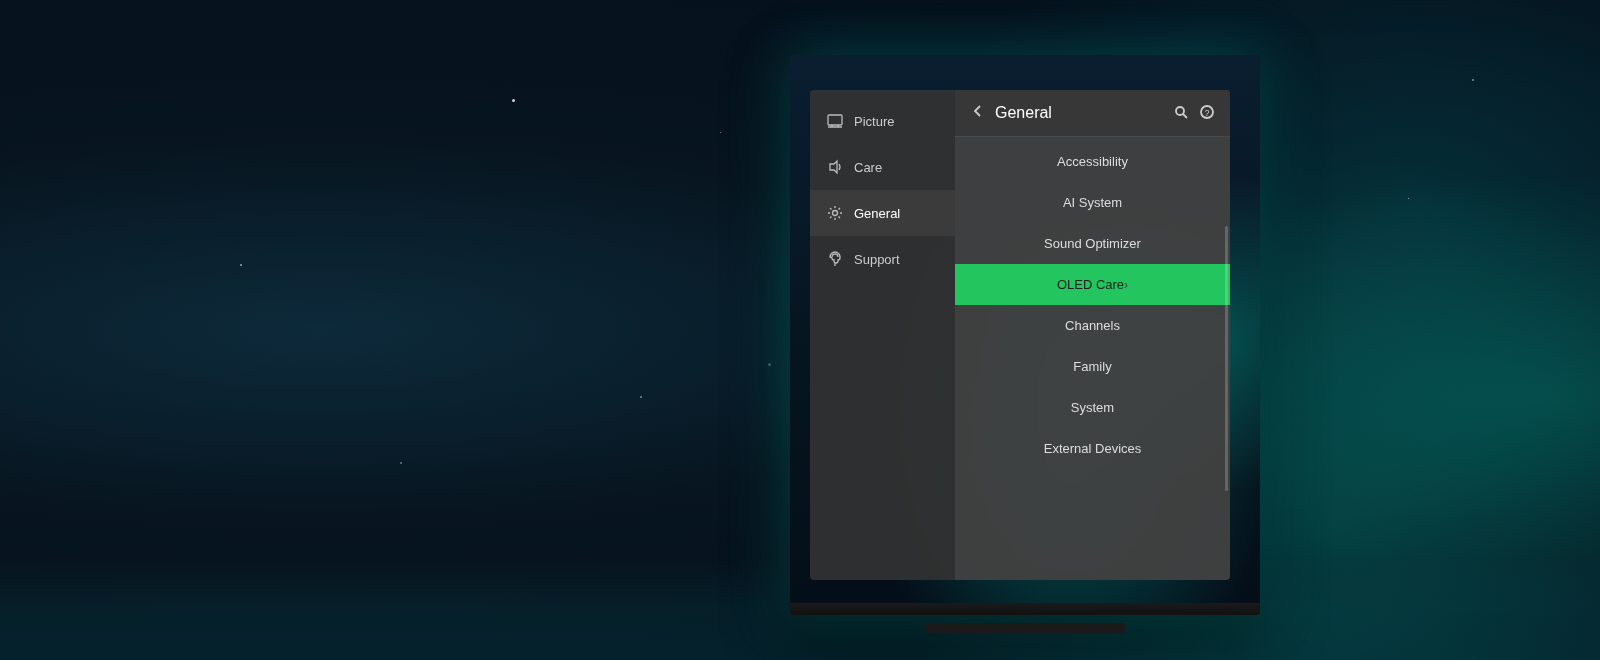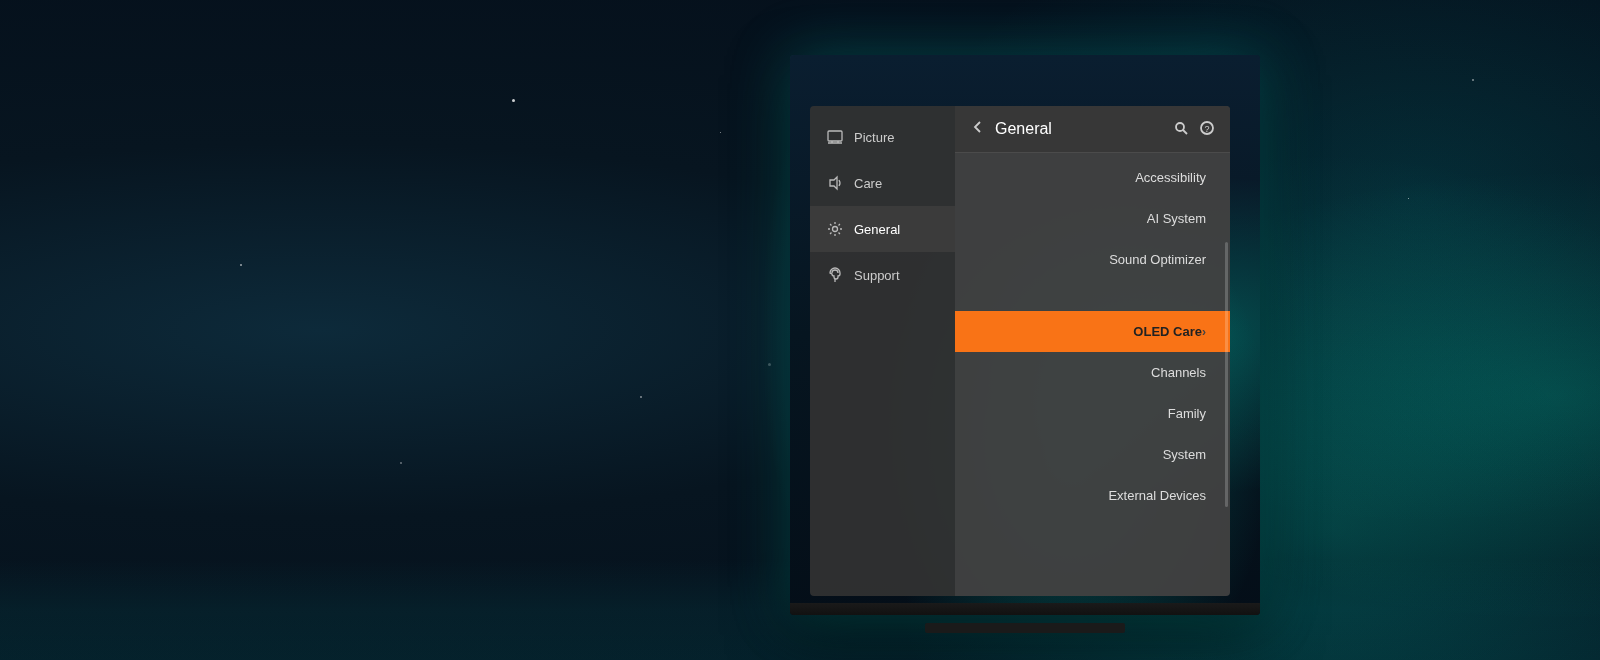--- a/index.html
+++ b/index.html
@@ -96,21 +96,21 @@
       bottom: 0;
       left: 0;
       right: 0;
       height: 12px;
       background: linear-gradient(180deg, #1a1a1a 0%, #111 100%);
     }
 
     
     .menu-overlay {
       position: absolute;
-      top: 51px;
+      top: 35px;
       left: 20px;
       width: 420px;
       height: 490px;
       display: flex;
       z-index: 20;
     }
 
     
     .sidebar {
       width: 145px;
@@ -215,33 +215,32 @@
       background: transparent;
     }
     .menu-list::-webkit-scrollbar-thumb {
       background: rgba(255,255,255,0.3);
       border-radius: 2px;
     }
 
     .menu-item {
       display: flex;
       align-items: center;
-      justify-content: flex-end;
-      padding: 13px 24px;
+      justify-content: center;
+      padding: 13px 16px;
       color: #ddd;
       font-size: 13px;
       cursor: pointer;
       transition: background 0.1s;
     }
 
     .menu-item.selected {
-      background: #f97316;
+      background: #22c55e;
       color: #222;
-      font-weight: 700;
-      margin-top: 31px;
+      font-weight: 400;
     }
 
     .menu-item.selected .chevron-icon {
       color: #444;
     }
 
     .chevron-icon {
       color: #aaa;
       font-size: 12px;
     }

